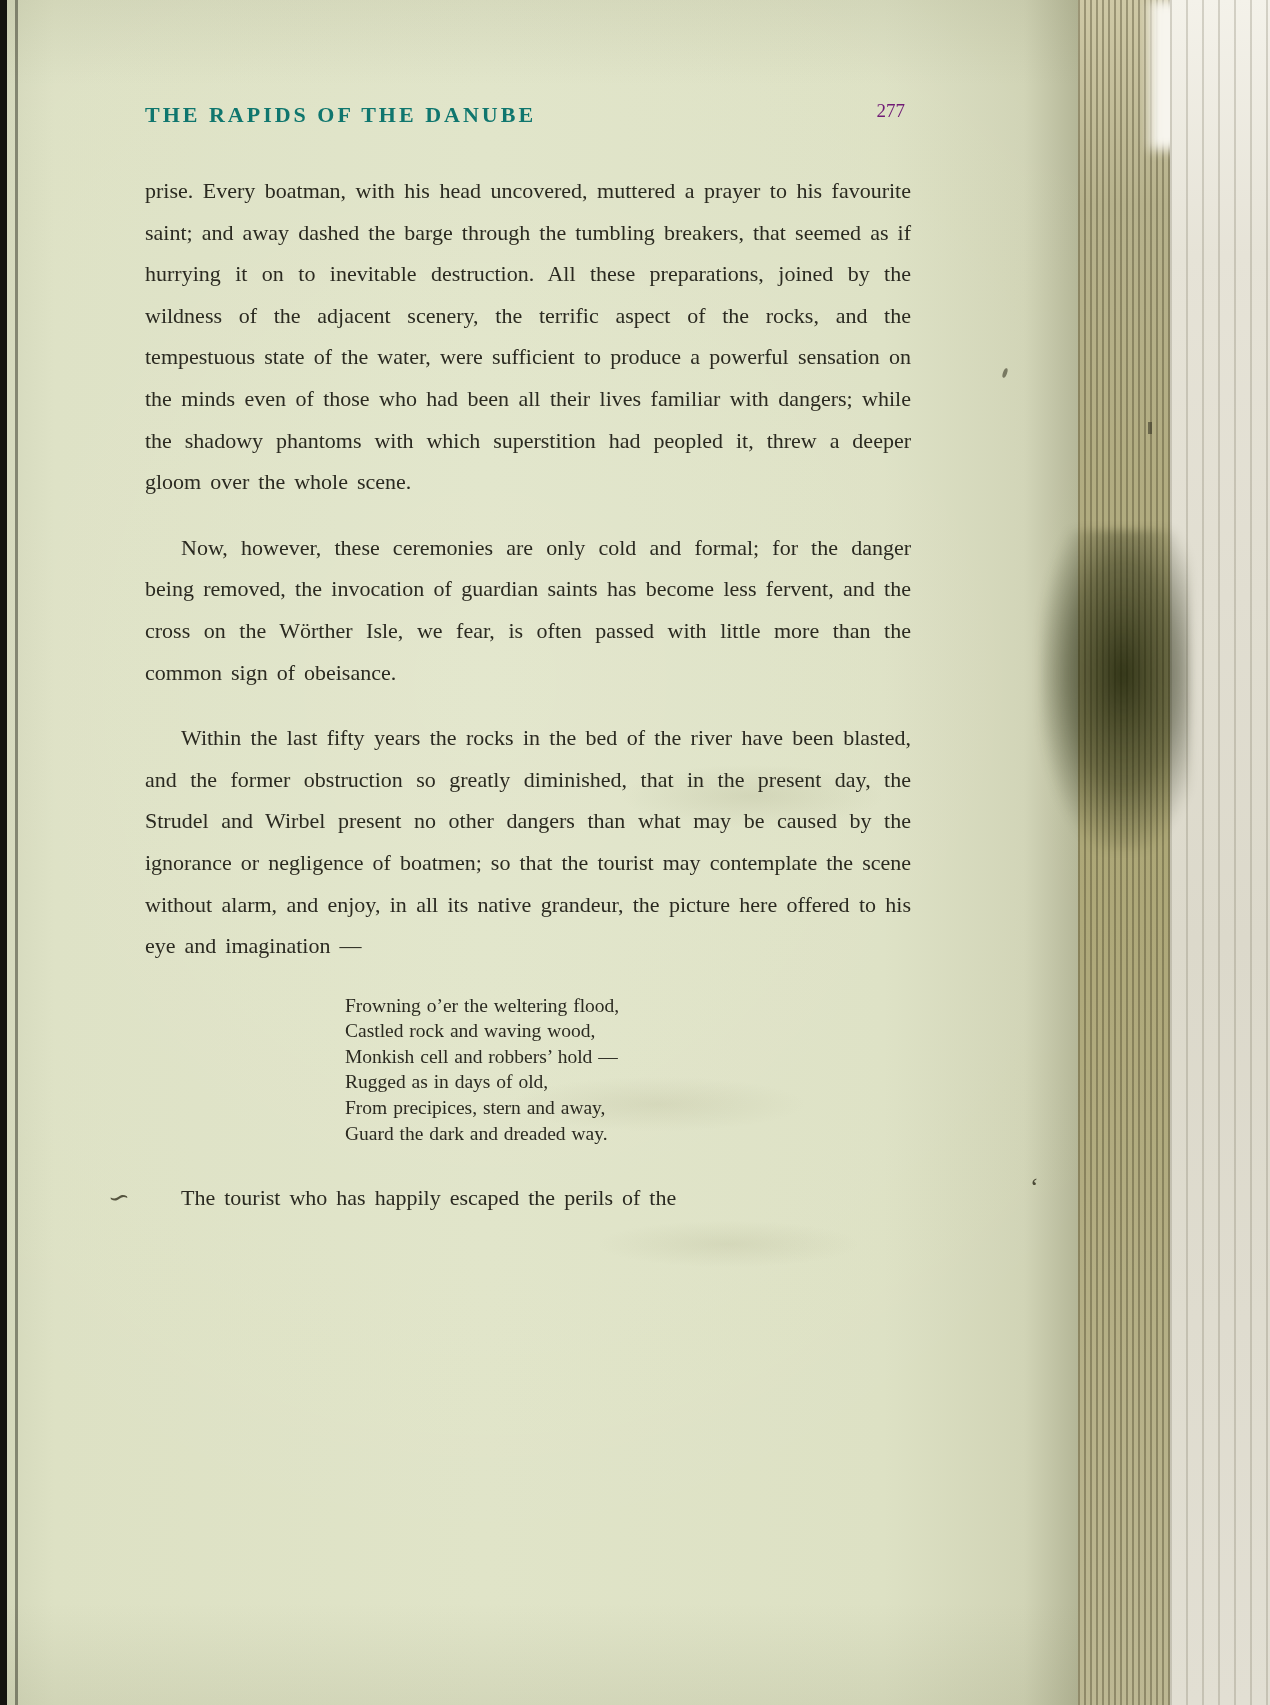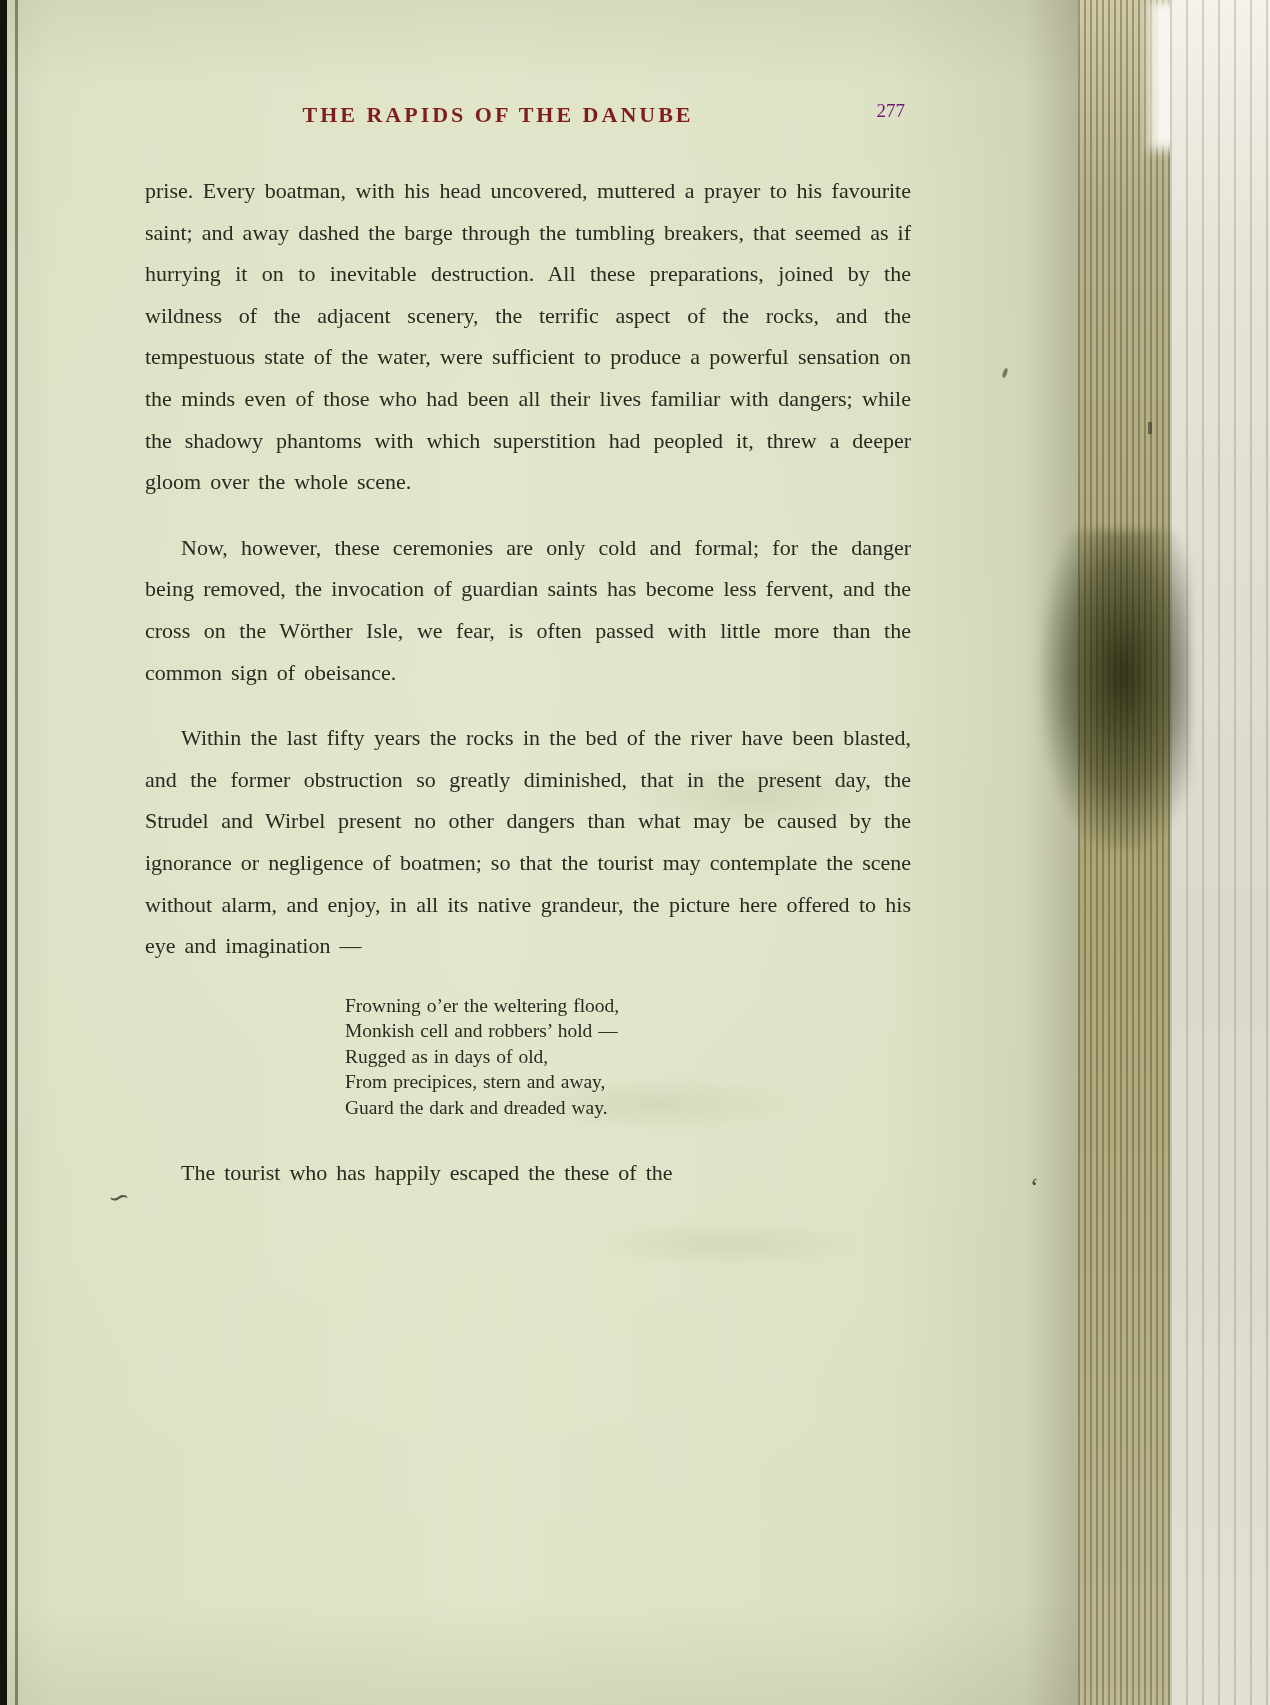--- a/index.html
+++ b/index.html
@@ -82,25 +82,25 @@
     color: #2b2a21;
   }
   .page-header {
     position: relative;
     height: 44px;
     margin-bottom: 24px;
   }
   .running-title {
     position: absolute;
     left: 0; right: 60px;
-    text-align: center;
+    text-align: left;
     font-size: 22px;
     font-weight: bold;
     letter-spacing: 3px;
-    color: #7f1d1d;
+    color: #0f766e;
   }
   .folio {
     position: absolute;
     right: 6px;
     top: -2px;
     font-size: 19px;
     font-weight: normal;
     color: #701a75;
   }
   .para {
@@ -179,27 +179,28 @@
       <span class="running-title">THE RAPIDS OF THE DANUBE</span>
       <span class="folio">277</span>
     </div>
 
     <p class="para">prise. Every boatman, with his head uncovered, muttered a prayer to his favourite saint; and away dashed the barge through the tumbling breakers, that seemed as if hurrying it on to inevitable destruction. All these preparations, joined by the wildness of the adjacent scenery, the terrific aspect of the rocks, and the tempestuous state of the water, were sufficient to produce a powerful sensation on the minds even of those who had been all their lives familiar with dangers; while the shadowy phantoms with which superstition had peopled it, threw a deeper gloom over the whole scene.</p>
     <p class="para indent">Now, however, these ceremonies are only cold and formal; for the danger being removed, the invocation of guardian saints has become less fervent, and the cross on the Wörther Isle, we fear, is often passed with little more than the common sign of obeisance.</p>
     <p class="para indent">Within the last fifty years the rocks in the bed of the river have been blasted, and the former obstruction so greatly diminished, that in the present day, the Strudel and Wirbel present no other dangers than what may be caused by the ignorance or negligence of boatmen; so that the tourist may contemplate the scene without alarm, and enjoy, in all its native grandeur, the picture here offered to his eye and imagination —</p>
 
     <div class="poem">
       <div>Frowning o’er the weltering flood,</div>
+      <div>Castled rock and waving wood,</div>
       <div>Monkish cell and robbers’ hold —</div>
       <div>Rugged as in days of old,</div>
       <div>From precipices, stern and away,</div>
       <div>Guard the dark and dreaded way.</div>
     </div>
 
-    <p class="para indent closing">The tourist who has happily escaped the these of the</p>
+    <p class="para indent closing">The tourist who has happily escaped the perils of the</p>
 
   </div>
 
   <span class="margin-mark-left">∽</span>
   <span class="margin-mark-right">‘</span>
   <span class="speck-1"></span>
   <span class="speck-2"></span>
 
 </div>
 

